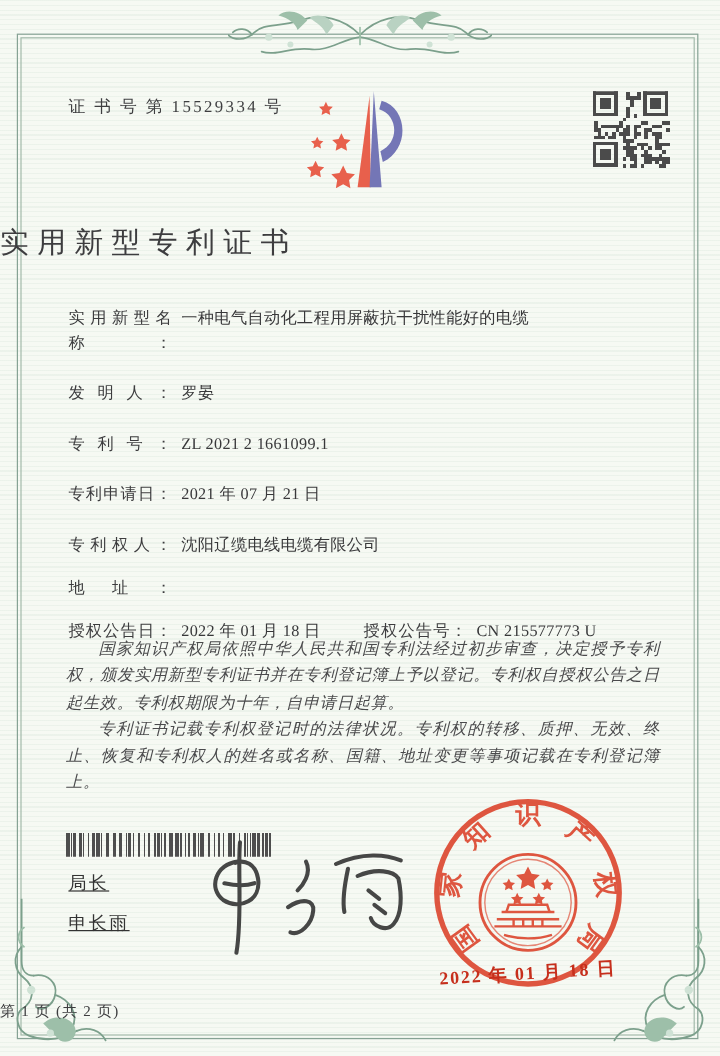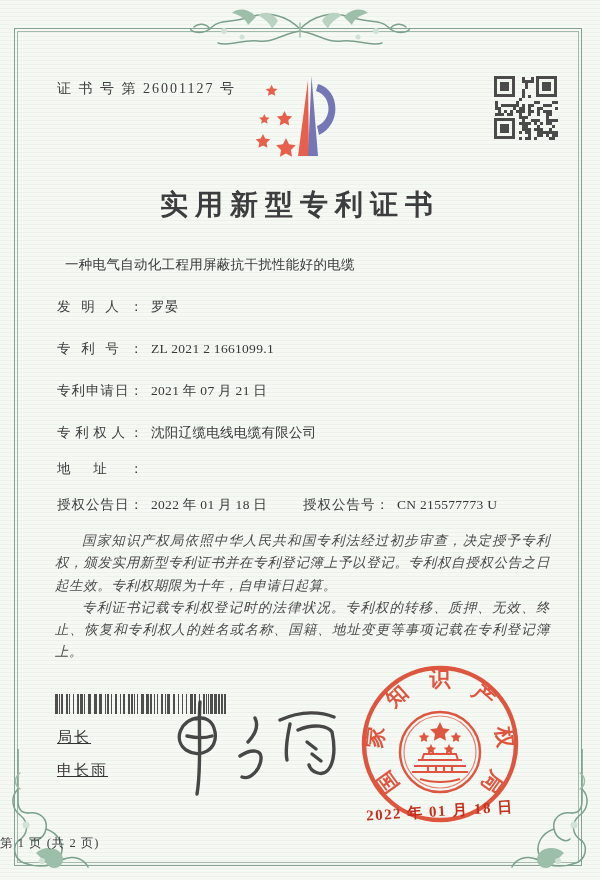--- a/index.html
+++ b/index.html
@@ -21,22 +21,22 @@
   .orn-top { left:50%; top:3px; transform:translateX(-50%); }
   .orn-bl { left:6px; bottom:6px; }
   .orn-br { right:6px; bottom:6px; transform:scaleX(-1); }
 
   .cert-number { position:absolute; left:57px; top:80px; font-size:14px;
     letter-spacing:2px; color:#3e3e40; }
 
   .logo { position:absolute; left:238px; top:74px; }
   .qr { position:absolute; left:494px; top:76px; }
 
-  .title { position:absolute; left:0; top:186px; width:100%; text-align:center;
-    font-size:28px; font-weight:700; letter-spacing:7px; color:#3d3d3f; }
+  .title { position:absolute; left:0; top:186px; width:100%; 
+    font-size:24px; font-weight:400; letter-spacing:7px; color:#3d3d3f; }
 
   .fields { position:absolute; left:57px; top:254px; right:50px; font-size:13.5px; }
   .frow { display:flex; align-items:baseline; line-height:21px; margin-bottom:21px; }
   .frow.tight { margin-bottom:15px;align-items:flex-end; }
   .flabel { display:inline-block; width:86px; flex:0 0 86px;
     text-align:justify; text-align-last:justify; color:#3c3c3e; }
   .fvalue { margin-left:8px; color:#38383a; letter-spacing:0.3px; white-space:nowrap; }
   .grant-row { display:flex; line-height:21px; }
   .grant-pair { display:flex; align-items:baseline; }
   .grant-pair.first { width:246px; flex:0 0 246px; }
@@ -114,21 +114,21 @@
       <path d="M22,64 C34,62 42,70 40,80 C38,90 28,94 24,90"></path>
       <path d="M40,80 C52,84 60,96 54,108"></path>
       <path d="M30,104 C38,96 52,98 56,106 C60,114 52,122 44,118" fill="#9dbfa9" stroke="none"></path>
       <circle cx="20" cy="76" r="3.5" fill="#cfe2d5" stroke="none"></circle>
       <circle cx="36" cy="112" r="3" fill="#cfe2d5" stroke="none"></circle>
       <path d="M58,110 C68,106 78,110 82,118"></path>
       <path d="M14,24 C8,28 8,36 14,40" stroke="#9dbfa9"></path>
     </g>
   </svg>
 
-  <div class="cert-number">证 书 号 第 26001127 号</div>
+  <div class="cert-number">证 书 号 第 15529334 号</div>
 
   <svg class="logo" width="100" height="90" viewBox="0 0 100 90">
     <g fill="#e8604c">
       <path d="M42,26 l2.2,4.6 5,0.7 -3.6,3.5 0.9,5 -4.5,-2.4 -4.5,2.4 0.9,-5 -3.6,-3.5 5,-0.7 Z" transform="translate(0,-10) scale(0.8)"></path>
       <path d="M55,50 l2.6,5.4 5.9,0.8 -4.3,4.1 1,5.9 -5.2,-2.8 -5.3,2.8 1,-5.9 -4.2,-4.1 5.9,-0.8 Z" transform="translate(-3,-8) scale(0.9)"></path>
       <path d="M31,47 l1.8,3.8 4.2,0.6 -3,2.9 0.7,4.2 -3.7,-2 -3.8,2 0.8,-4.2 -3.1,-2.9 4.2,-0.6 Z" transform="scale(0.85)"></path>
       <path d="M27,64 l2.2,4.6 5,0.7 -3.6,3.5 0.8,5 -4.4,-2.4 -4.5,2.4 0.8,-5 -3.6,-3.5 5,-0.7 Z" transform="translate(-2,-4)"></path>
       <path d="M49,70 l3,6.2 6.8,1 -4.9,4.8 1.1,6.8 -6,-3.2 -6.1,3.2 1.1,-6.8 -4.9,-4.8 6.8,-1 Z" transform="translate(-1,-6)"></path>
       <polygon points="70,6 60,82 71,82"></polygon>
     </g>
@@ -269,20 +269,21 @@
       <rect x="0" y="60" width="21" height="3" fill="#4b4b4b"></rect>
       <rect x="0" y="42" width="3" height="21" fill="#4b4b4b"></rect>
       <rect x="18" y="42" width="3" height="21" fill="#4b4b4b"></rect>
       <rect x="6" y="48" width="9" height="9" fill="#4b4b4b"></rect>
     </svg>
 
   <div class="title">实用新型专利证书</div>
 
   <div class="fields">
     <div class="frow">
+      <span class="flabel">实用新型名称：</span>
       <span class="fvalue">一种电气自动化工程用屏蔽抗干扰性能好的电缆</span>
     </div>
     <div class="frow">
       <span class="flabel">发明人：</span>
       <span class="fvalue">罗晏</span>
     </div>
     <div class="frow">
       <span class="flabel">专利号：</span>
       <span class="fvalue">ZL 2021 2 1661099.1</span>
     </div>

